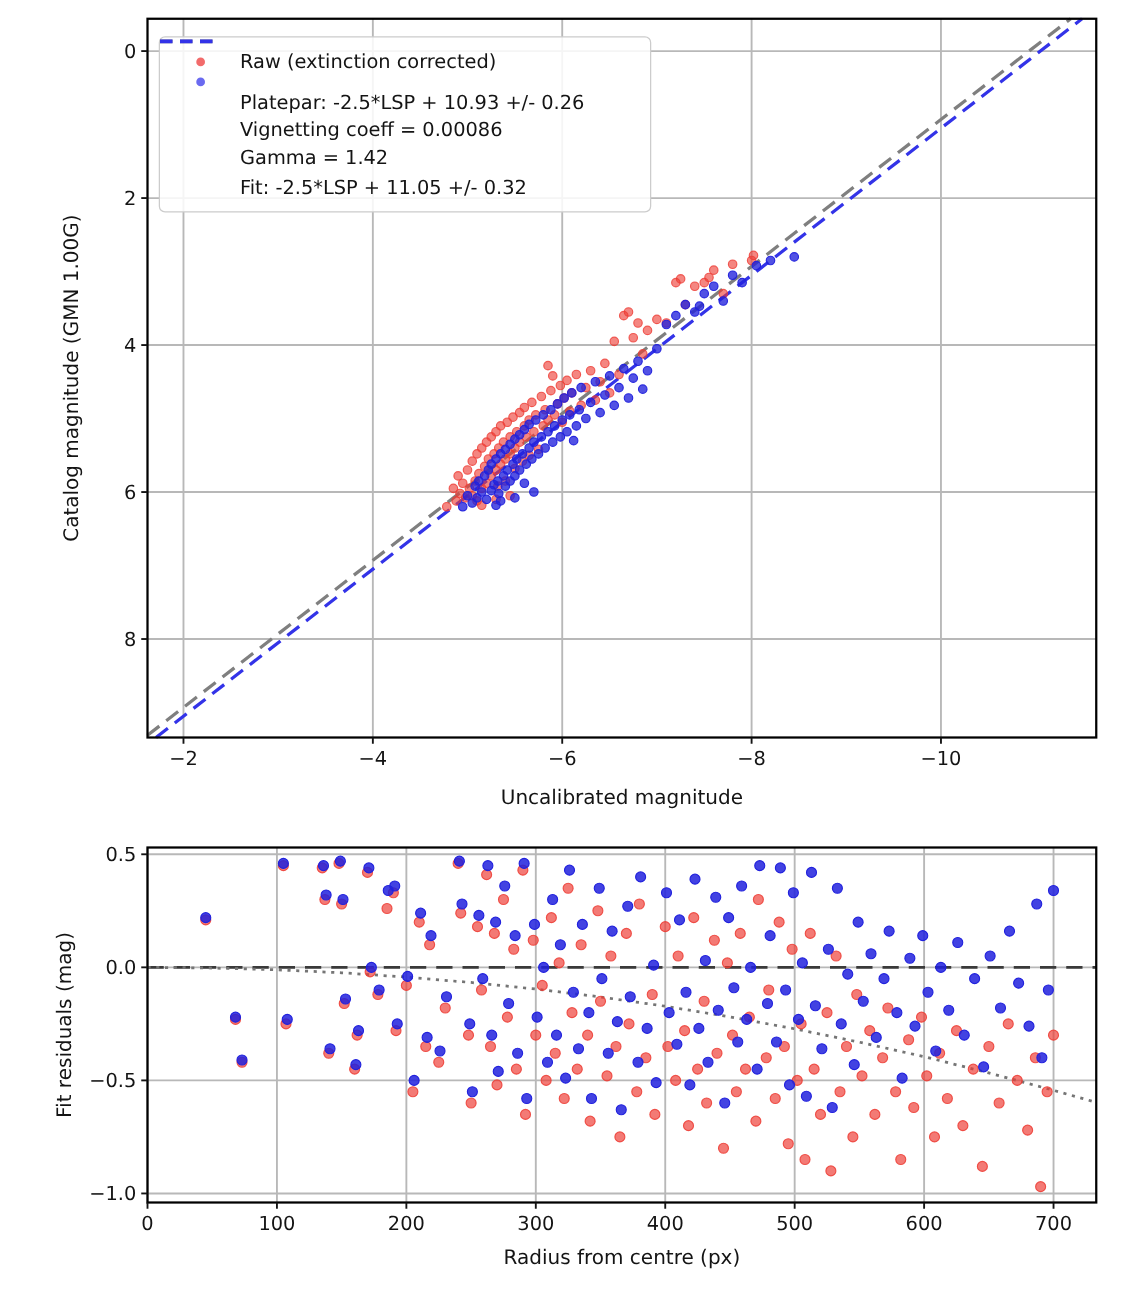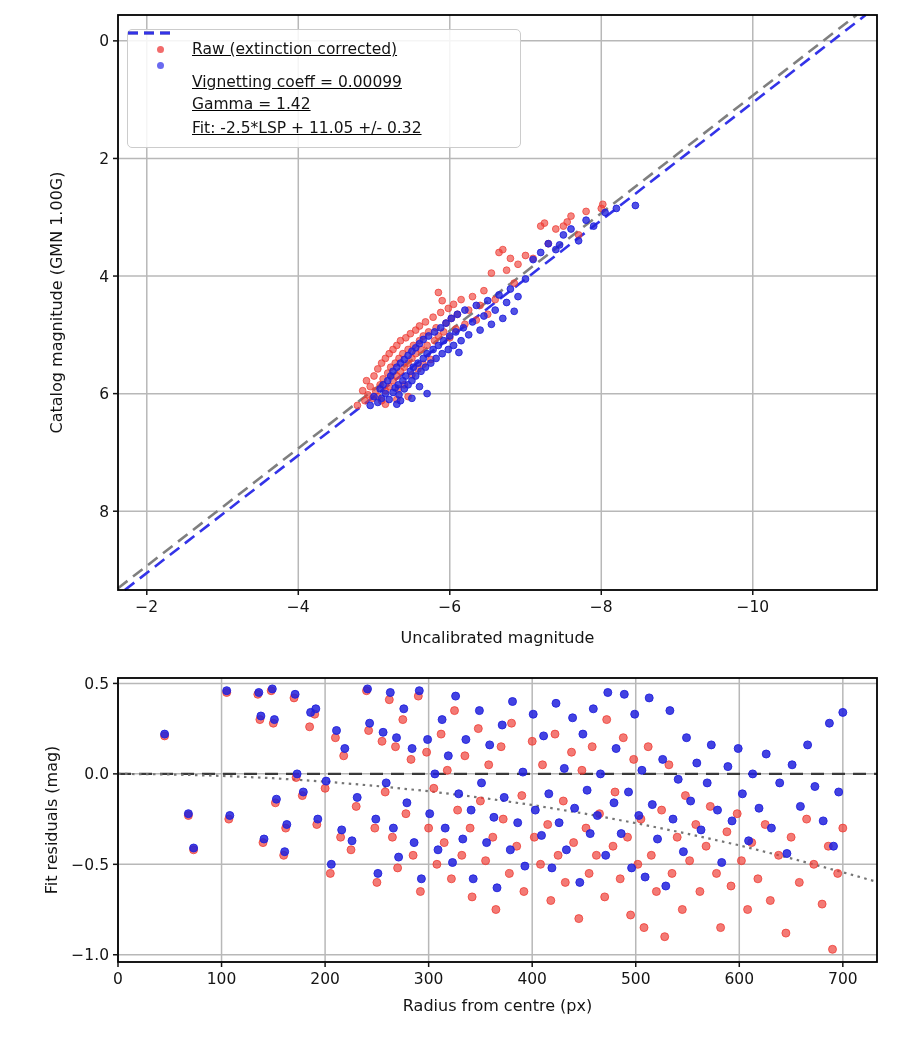--- a/index.html
+++ b/index.html
@@ -2,21 +2,21 @@
 <html><head>
 <meta charset="utf-8">
 <style>
   html,body{margin:0;padding:0;background:#ffffff;}
   .fig{position:relative;width:900px;height:1050px;background:#ffffff;
        font-family:"DejaVu Sans",sans-serif;overflow:hidden;}
   .fig svg{position:absolute;left:0;top:0;}
   .legend{position:absolute;left:127px;top:29px;width:394px;box-sizing:border-box;
           background:rgba(255,255,255,0.85);border:1px solid #cccccc;border-radius:5px;
           padding:6px 8px 6px 0;z-index:5;}
-  .lrow{display:flex;align-items:center;margin:2px 0;text-decoration:underline;}
+  .lrow{display:flex;align-items:center;margin:2px 0;}
   .lmark{flex:0 0 64px;display:flex;justify-content:center;align-items:center;}
   .ltext{font-size:15.5px;color:#141414;line-height:22px;white-space:nowrap;}
   .dot{width:7px;height:7px;border-radius:50%;display:inline-block;}
 </style>
 </head>
 <body>
 
 <div class="fig">
   <svg id="chart-svg" width="900" height="1050" viewBox="0 0 900 1050">
       <g>
@@ -592,21 +592,22 @@
           <span class="dot" style="background: rgb(106, 106, 240);"></span>
         </span>
       </div>
       <div class="lrow">
         <span class="lmark">
           <svg width="48" height="6">
             <line x1="0" y1="3" x2="48" y2="3" stroke="#7f7f7f" stroke-width="3" stroke-dasharray="10 6"></line>
           </svg>
         </span>
         <div class="ltext">
-          <div>Vignetting coeff = 0.00099</div>
+          <div>Platepar: -2.5*LSP + 10.93 +/- 0.26</div>
+          <div>Vignetting coeff = 0.00086</div>
           <div>Gamma = 1.42</div>
         </div>
       </div>
       <div class="lrow">
         <span class="lmark">
           <svg width="48" height="6">
             <line x1="0" y1="3" x2="48" y2="3" stroke="#3333e8" stroke-width="3" stroke-dasharray="10 6"></line>
           </svg>
         </span>
         <div class="ltext">

